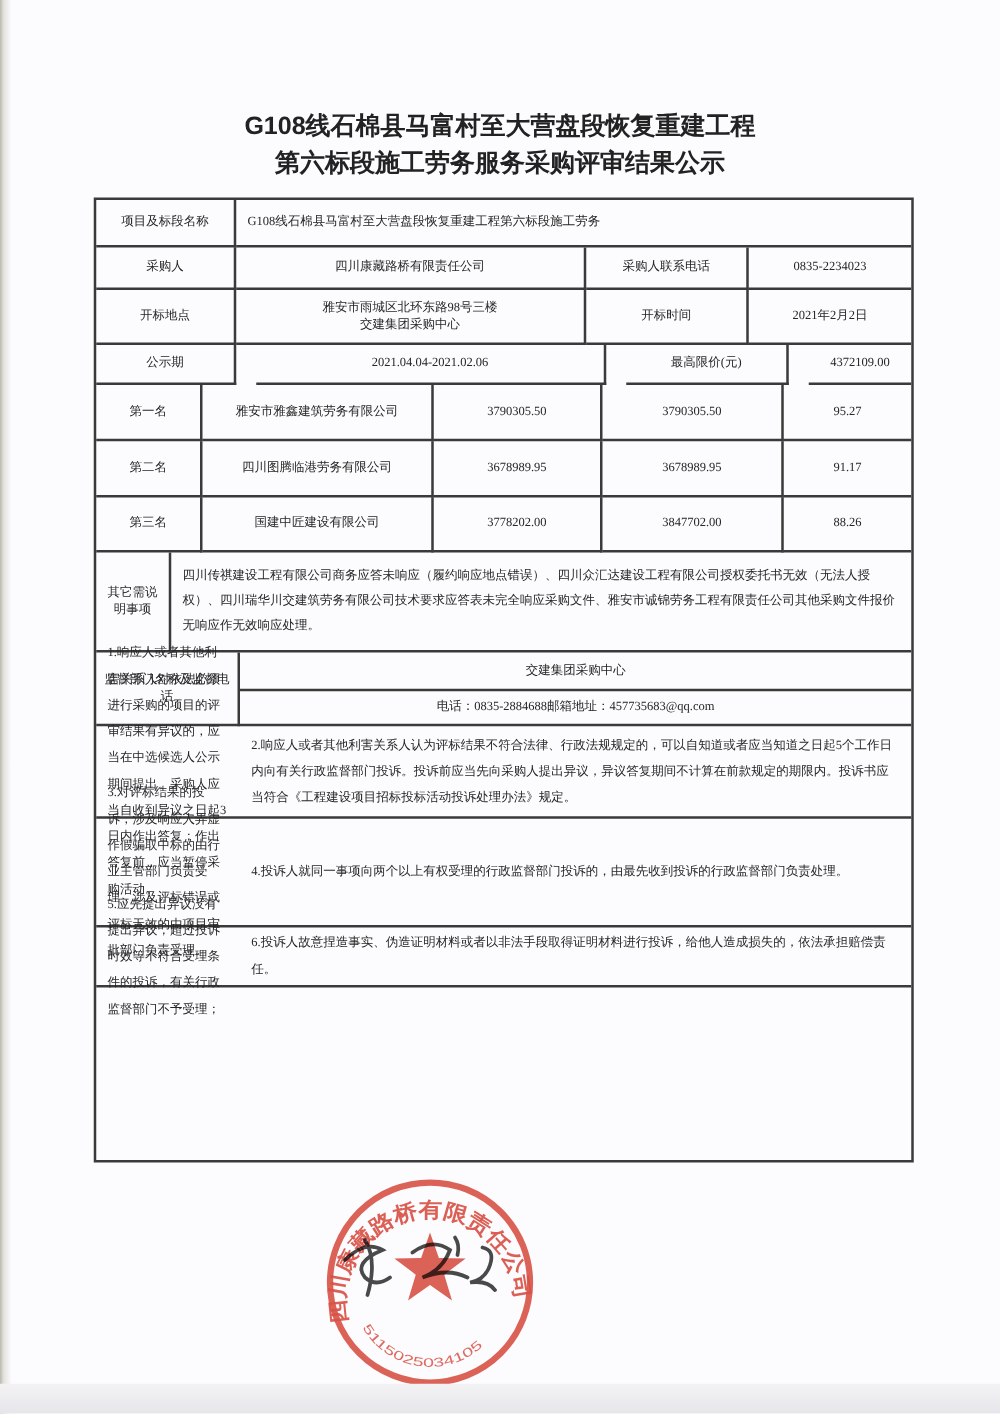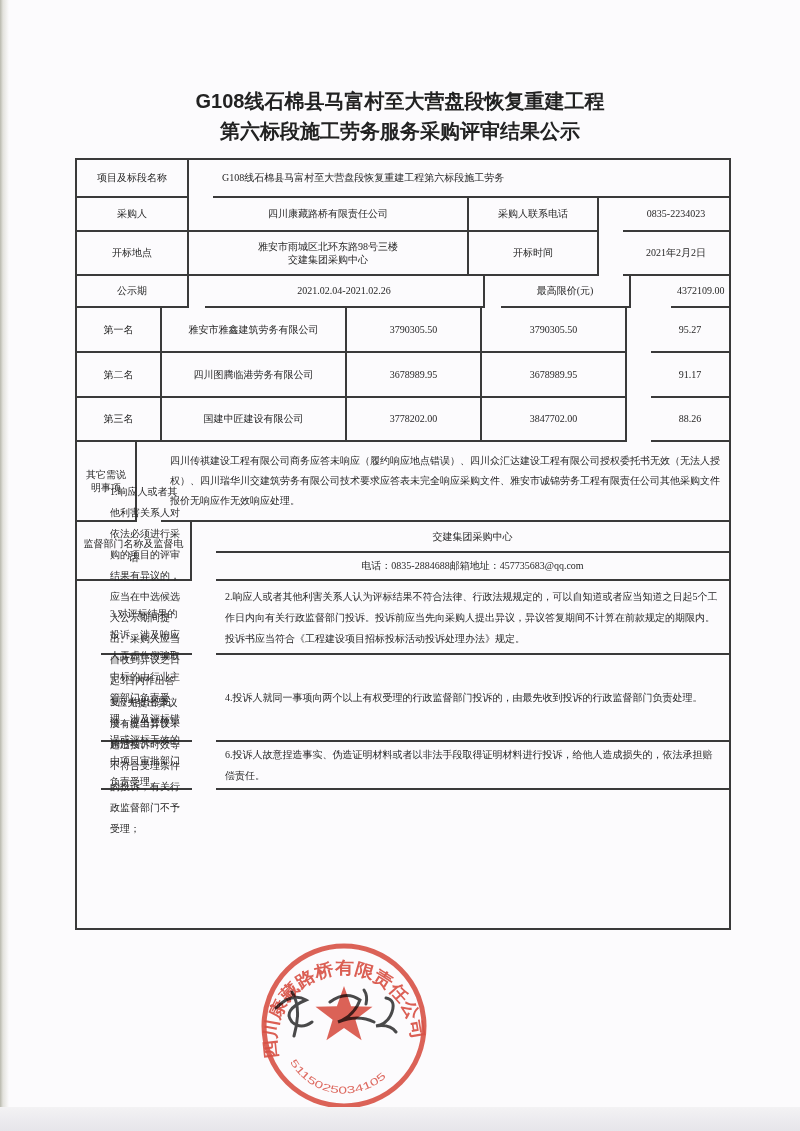--- a/index.html
+++ b/index.html
@@ -12,21 +12,21 @@
   .title{position:absolute;top:86px;left:0;width:800px;text-align:center;
         font-family:"Liberation Sans","DejaVu Sans",sans-serif;
         font-weight:bold;font-size:20px;line-height:30px;color:#222;}
   .doc-table{position:absolute;left:75px;top:158px;width:656px;
         border:2px solid #3a3a3a;box-sizing:border-box;background:transparent;
         font-size:10px;}
   .sec{display:grid;}
   .c{border-right:2px solid #3a3a3a;border-bottom:2px solid #3a3a3a;
      display:flex;align-items:center;justify-content:center;text-align:center;
      padding:2px 6px;box-sizing:border-box;line-height:1.32;}
-  .c.lastcol{border-right:none;margin-left:24px;}
+  .c.lastcol{border-right:none;}
   .c.leftalign{justify-content:flex-start;text-align:left;padding:4px 9px;}
   .c.pre{white-space:pre-line;}
   .c.para{line-height:21px;}
   
   .sec-info{grid-template-columns:112px 280px 130px 1fr;}
   .sec-winners{grid-template-columns:85px 185px 135px 145px 1fr;}
   .sec-other{grid-template-columns:60px 1fr;grid-template-rows:80px;}
   .sec-superv{grid-template-columns:115px 1fr;grid-template-rows:31px 28px;}
   .sec-object{grid-template-columns:115px 1fr;
               grid-template-rows:74px 87px 48px 46px 42px 50px;}
@@ -64,21 +64,21 @@
     </div>
     <div class="sec sec-info" style="grid-template-rows:44px;">
       <div class="c">开标地点</div>
       <div class="c pre">雅安市雨城区北环东路98号三楼
 交建集团采购中心</div>
       <div class="c">开标时间</div>
       <div class="c lastcol">2021年2月2日</div>
     </div>
     <div class="sec sec-info" style="grid-template-rows:32px;gap:16px;">
       <div class="c">公示期</div>
-      <div class="c">2021.02.04-2021.02.26</div>
+      <div class="c">2021.04.04-2021.02.06</div>
       <div class="c">最高限价(元)</div>
       <div class="c lastcol">4372109.00</div>
     </div>
 
     <div class="sec sec-winners" style="grid-template-rows:45px;">
       <div class="c">第一名</div>
       <div class="c">雅安市雅鑫建筑劳务有限公司</div>
       <div class="c">3790305.50</div>
       <div class="c">3790305.50</div>
       <div class="c lastcol">95.27</div>

